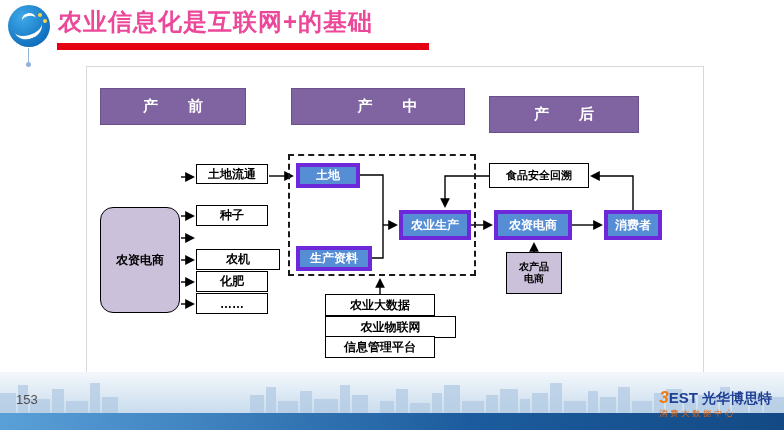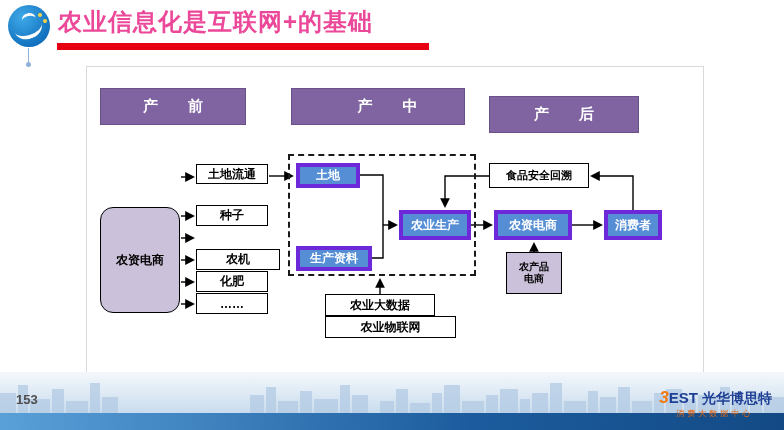--- a/index.html
+++ b/index.html
@@ -64,22 +64,22 @@
   
   .b-pf0{left:325px;top:294px;width:110px;height:22px;}
   .b-pf1{left:325px;top:316px;width:131px;height:22px;}
   .b-pf2{left:325px;top:336px;width:110px;height:22px;}
 
   
   .band{position:absolute;left:0;top:372px;width:784px;height:41px;
         background:linear-gradient(#f4f8fc,#c9dced);}
   .bar{position:absolute;left:0;top:413px;width:784px;height:17px;
        background:linear-gradient(90deg,#5aa0d8,#1c5c9e 60%,#134a85);}
-  .page-num{position:absolute;left:16px;top:392px;font-size:13px;font-weight:bold;color:#4d4d4d;}
-  .brand{position:absolute;right:12px;top:389px;text-align:center;line-height:1.1;white-space:nowrap;margin-left:48px;}
+  .page-num{position:absolute;left:16px;top:392px;font-size:13px;font-weight:normal;color:#4d4d4d;}
+  .brand{position:absolute;right:12px;top:389px;text-align:left;line-height:1.1;white-space:nowrap;margin-left:48px;}
   .brand .mark{color:#f0780f;font-weight:bold;font-style:italic;font-size:17px;}
   .brand .est{color:#1e3f94;font-weight:bold;font-size:15px;}
   .brand .name{color:#1e3f94;font-weight:bold;font-size:14px;margin-left:4px;}
   .brand .sub{display:block;color:#e8650b;font-size:8px;letter-spacing:3px;margin-top:2px;padding-right:2px;}
 </style>
 </head>
 <body>
 
 <div class="slide">
 
@@ -137,20 +137,21 @@
   <div class="bx blue b-circ">农资电商</div>
   <div class="bx blue b-cons">消费者</div>
   <div class="bx white b-trace">食品安全回溯</div>
   <div class="bx lav two-line b-pecom">
     <div>农产品</div>
     <div>电商</div>
   </div>
 
   <div class="bx white b-pf0">农业大数据</div>
   <div class="bx white b-pf1">农业物联网</div>
+  <div class="bx white b-pf2">信息管理平台</div>
 
   <div class="band">
     <svg width="784" height="41">
       <g fill="#b3cbe4" opacity="0.75">
         <rect x="0" y="21" width="16" height="20"></rect>
           <rect x="18" y="13" width="10" height="28"></rect>
         <rect x="30" y="27" width="20" height="14"></rect>
           <rect x="52" y="17" width="12" height="24"></rect>
         <rect x="66" y="29" width="22" height="12"></rect>
           <rect x="90" y="11" width="10" height="30"></rect>

